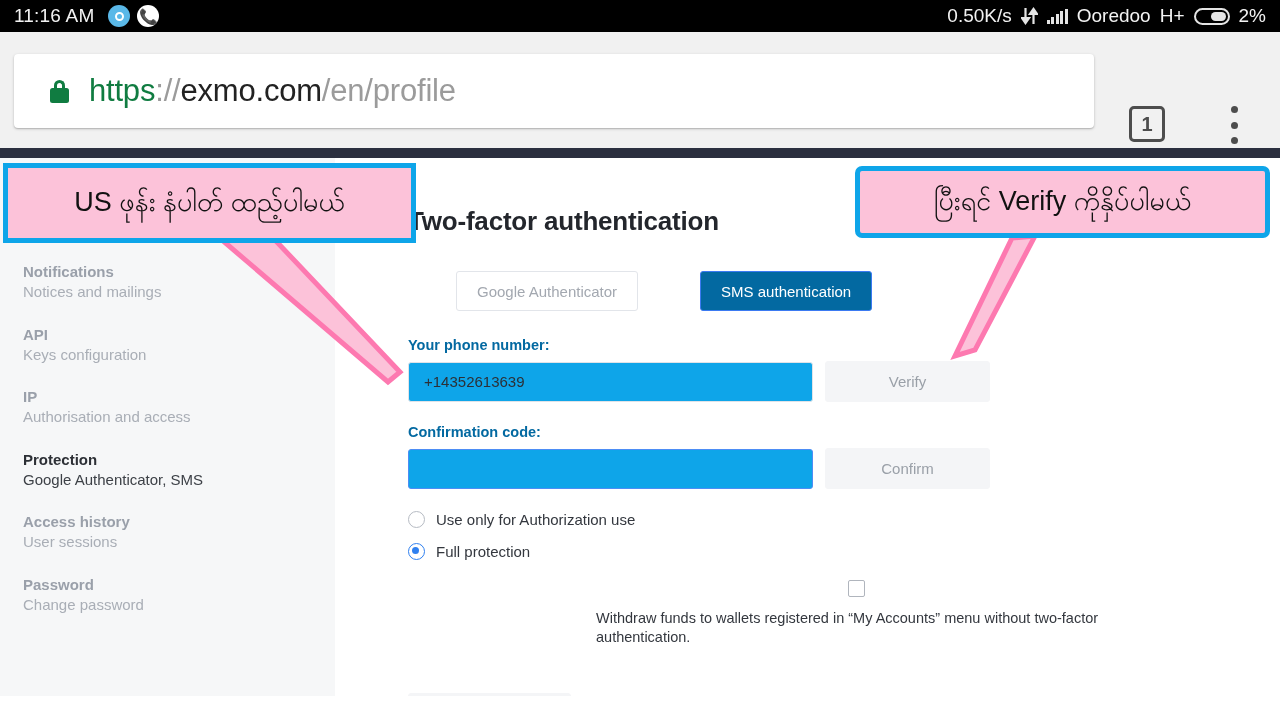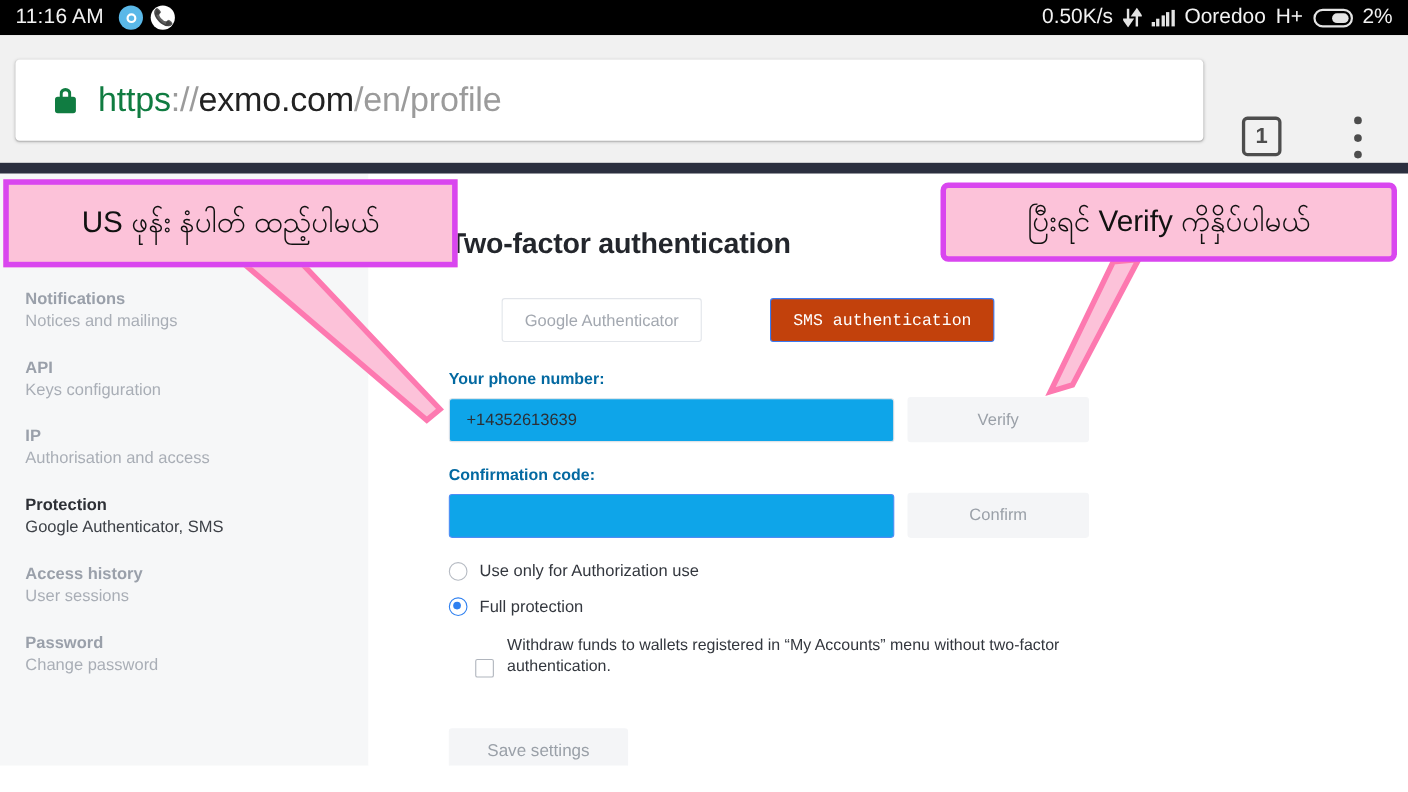--- a/index.html
+++ b/index.html
@@ -153,21 +153,21 @@
     margin: 0 0 34px 0; letter-spacing: -.2px;
   }
 
   .tabs { display: flex; gap: 14px; margin-bottom: 26px; }
   .tab {
     height: 40px; padding: 0 20px;
     display: flex; align-items: center; justify-content: center;
     font-size: 15px; border-radius: 3px; white-space: nowrap; margin-left: 48px;
   }
   .tab.inactive { background: #ffffff; border: 1px solid #e2e5ea; color: #a3a8b0; }
-  .tab.active { background: #c2410c; color: #ffffff; border: 1px solid #3b7af2; font-family: Liberation Mono, monospace; }
+  .tab.active { background: #0369a1; color: #ffffff; border: 1px solid #3b7af2; }
 
   .flabel { font-size: 14.5px; font-weight: bold; color: #0369a1; margin-bottom: 8px; }
   .row { display: flex; align-items: center; gap: 12px; margin-bottom: 22px; }
   .textinput {
     width: 405px; height: 40px;
     border: 1px solid #e0e3e8; border-radius: 3px;
     background: #0ea5e9;
     padding: 0 15px;
     font-size: 15px; color: #2c3036;
     font-family: "Liberation Sans", sans-serif;
@@ -188,21 +188,21 @@
     border: 1.6px solid #b6bbc3; background: #ffffff; flex: none;
     position: relative;
   }
   .radio.checked { border-color: #2f80f0; }
   .radio.checked::after {
     content: ""; position: absolute; left: 3.4px; top: 3.4px;
     width: 7px; height: 7px; border-radius: 50%; background: #2f80f0;
   }
   .opt-label { font-size: 15px; color: #33373e; }
 
-  .subopt { display: flex; align-items: flex-end; gap: 12px; margin: 18px 0 0 24px; }
+  .subopt { display: flex; align-items: center; gap: 12px; margin: 18px 0 0 24px; flex-direction: column; }
   .checkbox {
     width: 17px; height: 17px; border: 1.6px solid #b0b5bd; border-radius: 2px;
     background: #ffffff; flex: none; margin-top: 2px;
   }
   .subopt-label { font-size: 14.5px; color: #33373e; line-height: 1.32; max-width: 520px; }
 
   .btn-save {
     margin-top: 46px;
     width: 163px; height: 42px;
     background: #f4f5f7; border: 1px solid #f4f5f7; border-radius: 3px;
@@ -211,21 +211,21 @@
   }
 
   
   .ann-layer {
     position: absolute; left: 0; top: 0; width: 1280px; height: 720px;
     pointer-events: none;
   }
   .callout {
     position: absolute;
     background: #fcc2d9;
-    border: 5px solid #d946ef;
+    border: 5px solid #0ea5e9;
     display: flex; align-items: center; justify-content: center;
     text-align: center;
     color: #111111;
   }
   .callout .txt {
     font-size: 27px; line-height: 1.25; white-space: nowrap;
     font-family: "Liberation Sans", sans-serif;
   }
   #callout-left {
     left: 3px; top: 163px; width: 413px; height: 80px;

